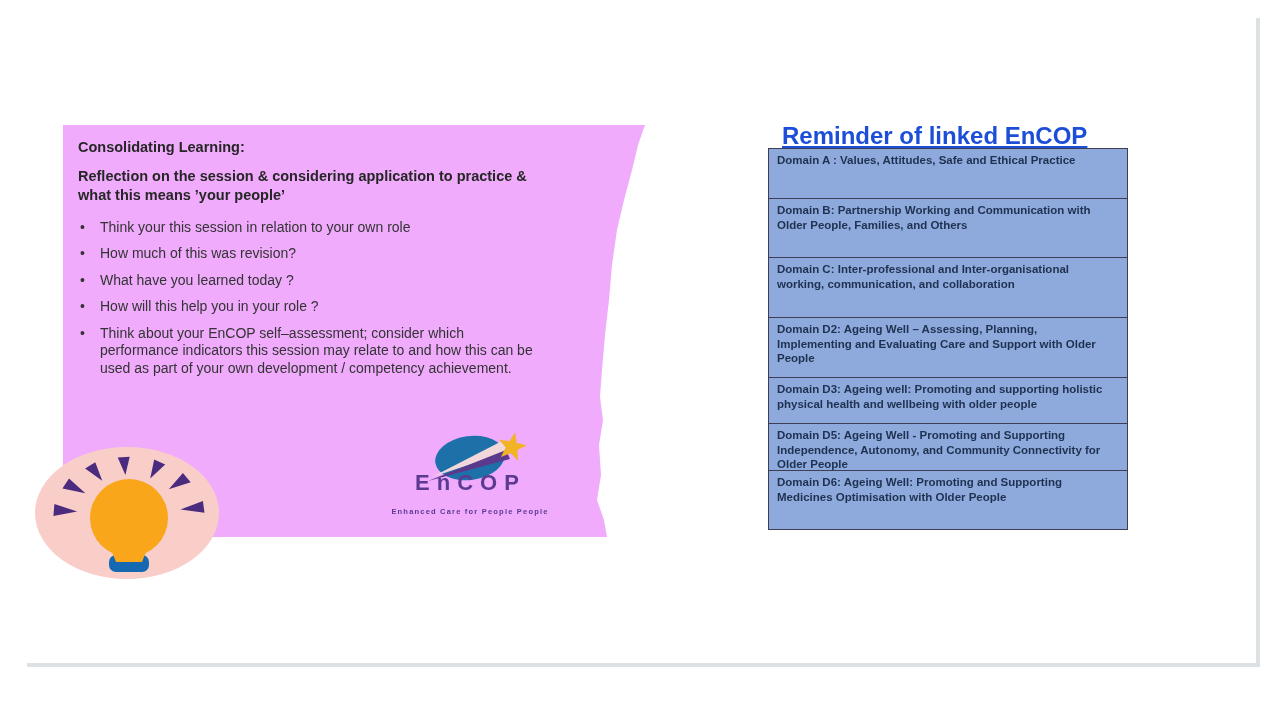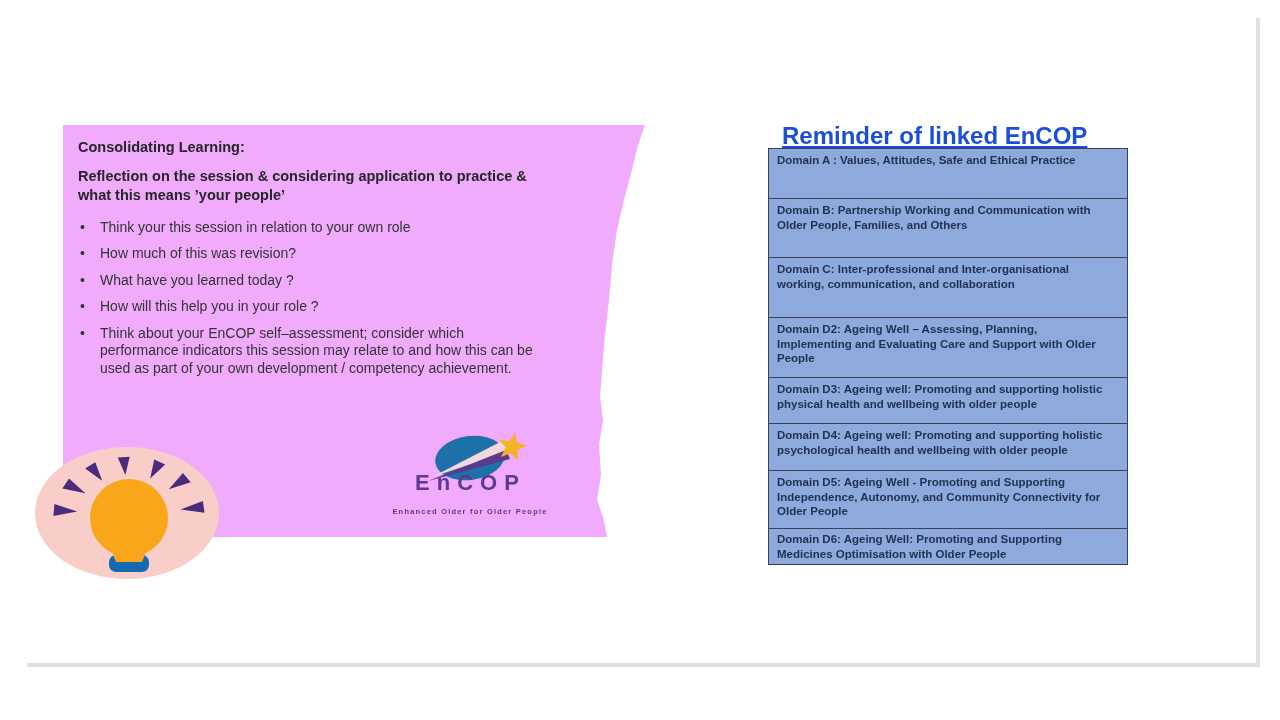--- a/index.html
+++ b/index.html
@@ -122,32 +122,31 @@
   </svg>
 
   <div class="logo">
     <svg class="logo-emblem" viewBox="0 0 165 52" xmlns="http://www.w3.org/2000/svg" aria-hidden="true">
       <ellipse cx="82" cy="28" rx="35" ry="22" fill="#1E70A9" transform="rotate(-8 82 28)"></ellipse>
       <polygon points="44,47 116,10 120,22" fill="#F2D8DA"></polygon>
       <polygon points="40,51 118,20 122,29" fill="#5B3A8E"></polygon>
       <polygon fill="#F2B425" transform="rotate(12 124 17)" points="124,2 127.7,11.9 138.3,12.4 130,18.9 132.8,29.1 124,23.3 115.2,29.1 118,18.9 109.7,12.4 120.3,11.9"></polygon>
     </svg>
     <div class="logo-wordmark">EnCOP</div>
-    <div class="logo-tagline">Enhanced Older for Older People</div>
+    <div class="logo-tagline">Enhanced Care for People People</div>
   </div>
 
   <h1 class="domains-title">Reminder of linked EnCOP domains</h1>
 
   <div class="domains-table">
     <div class="domain-row">Domain A : Values, Attitudes, Safe and Ethical Practice</div>
     <div class="domain-row">Domain B: Partnership Working and Communication with Older People, Families, and Others</div>
     <div class="domain-row">Domain C: Inter-professional and Inter-organisational working, communication, and collaboration</div>
     <div class="domain-row">Domain D2: Ageing Well – Assessing, Planning, Implementing and Evaluating Care and Support with Older People</div>
     <div class="domain-row">Domain D3: Ageing well: Promoting and supporting holistic physical health and wellbeing with older people</div>
-    <div class="domain-row">Domain D4: Ageing well: Promoting and supporting holistic psychological health and wellbeing with older people</div>
     <div class="domain-row">Domain D5: Ageing Well - Promoting and Supporting Independence, Autonomy, and Community Connectivity for Older People</div>
     <div class="domain-row">Domain D6: Ageing Well: Promoting and Supporting Medicines Optimisation with Older People</div>
   </div>
 
   <div class="edge-right"></div>
   <div class="edge-bottom"></div>
 
 </div>
 
 </body></html>

